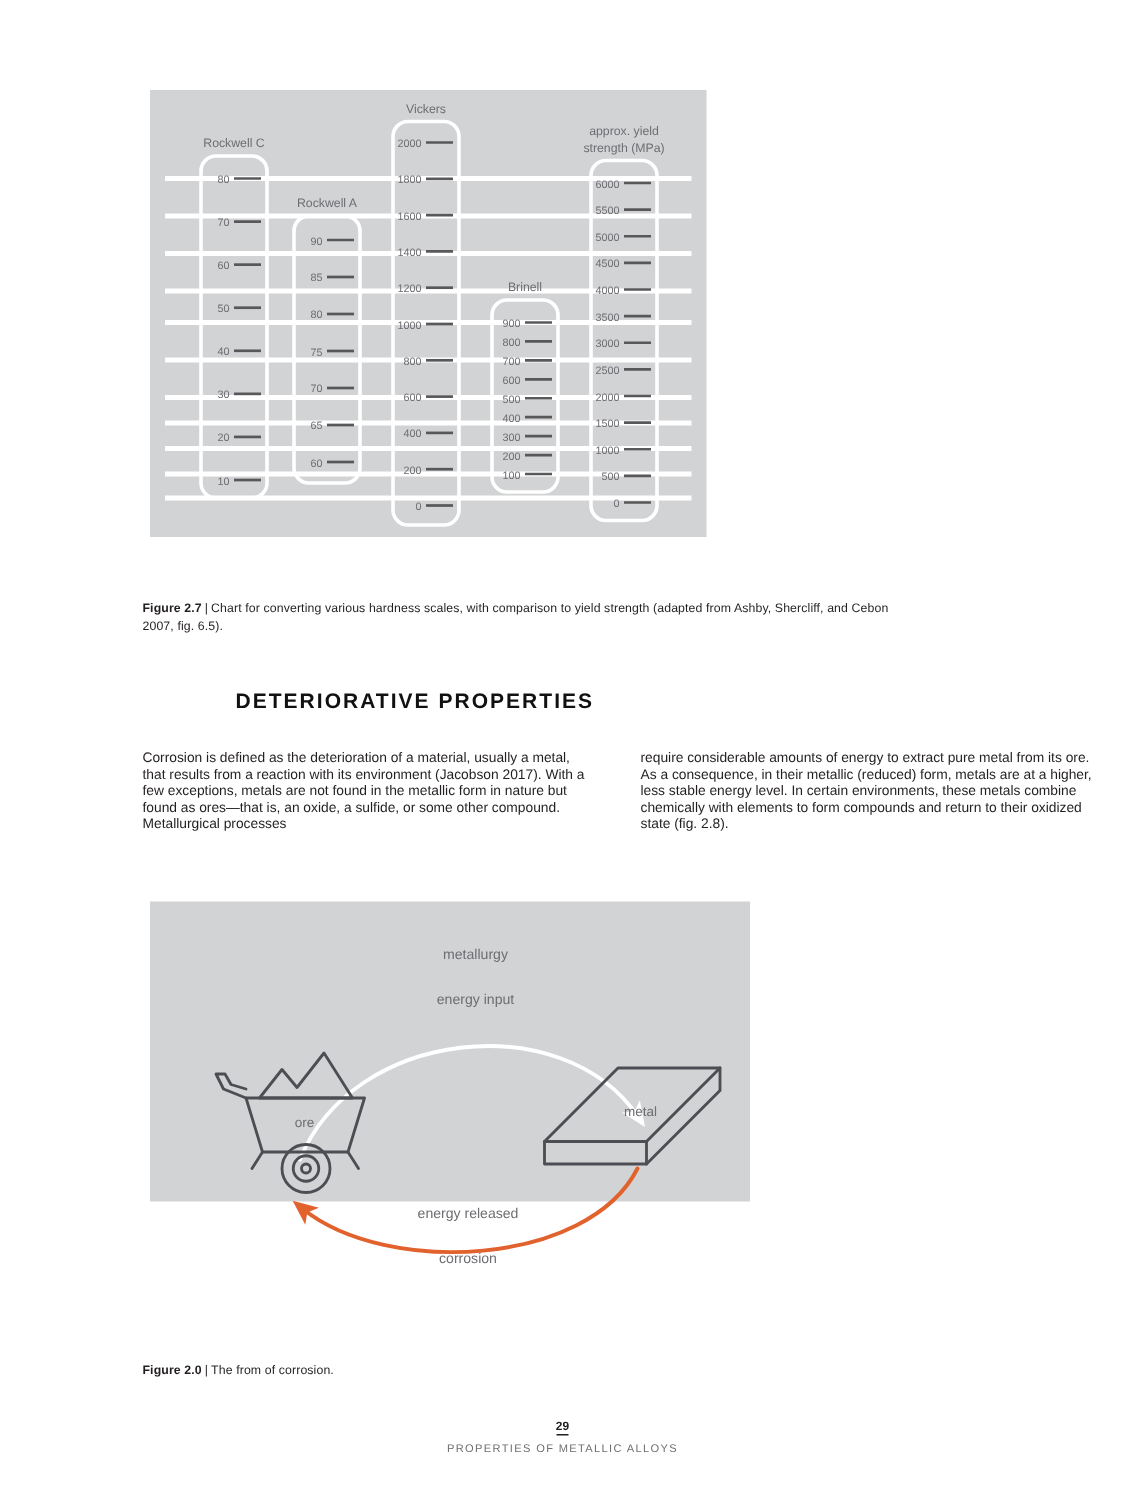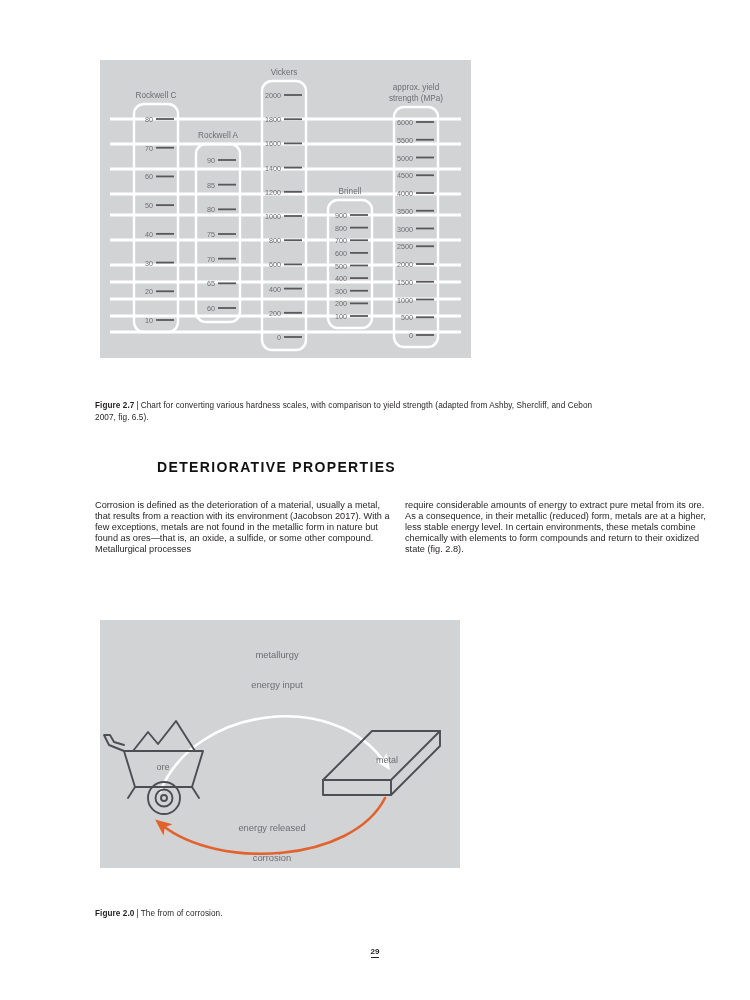--- a/index.html
+++ b/index.html
@@ -53,30 +53,31 @@
   
   .col {
     position: absolute;
     top: 500px;
     font-size: 9.2px;
     line-height: 11px;
     color: #231f20;
     width: 300px;
   }
   #colL { left: 95px; }
-  #colR { left: 405px; width: 310px; }
+  #colR { left: 427px; width: 310px; }
 
   
   #fig28 {
     position: absolute;
     left: 100px;
-    top: 620px;
+    top: 601px;
     width: 360px;
-    height: 248px;
+    height: 200px;
     background: #d2d3d5;
+    padding-left: 40px;
   }
   #fig28 svg { display: block; }
 
   
   #footer {
     position: absolute;
     left: 0;
     top: 940px;
     width: 750px;
     text-align: center;
@@ -291,13 +292,14 @@
     <text id="t-metal" x="287" y="143" text-anchor="middle" font-family="Liberation Sans, sans-serif" font-size="9" fill="#6e6e72">metal</text>
   </svg>
 </div>
 
 <div class="cap" id="cap28">
   <b>Figure 2.0</b><span class="bar">|</span><span>The from of corrosion.</span>
 </div>
 
 <div id="footer">
   <div id="pageno">29</div>
+  <div id="runhead">PROPERTIES OF METALLIC ALLOYS</div>
 </div>
 
 </body></html>

